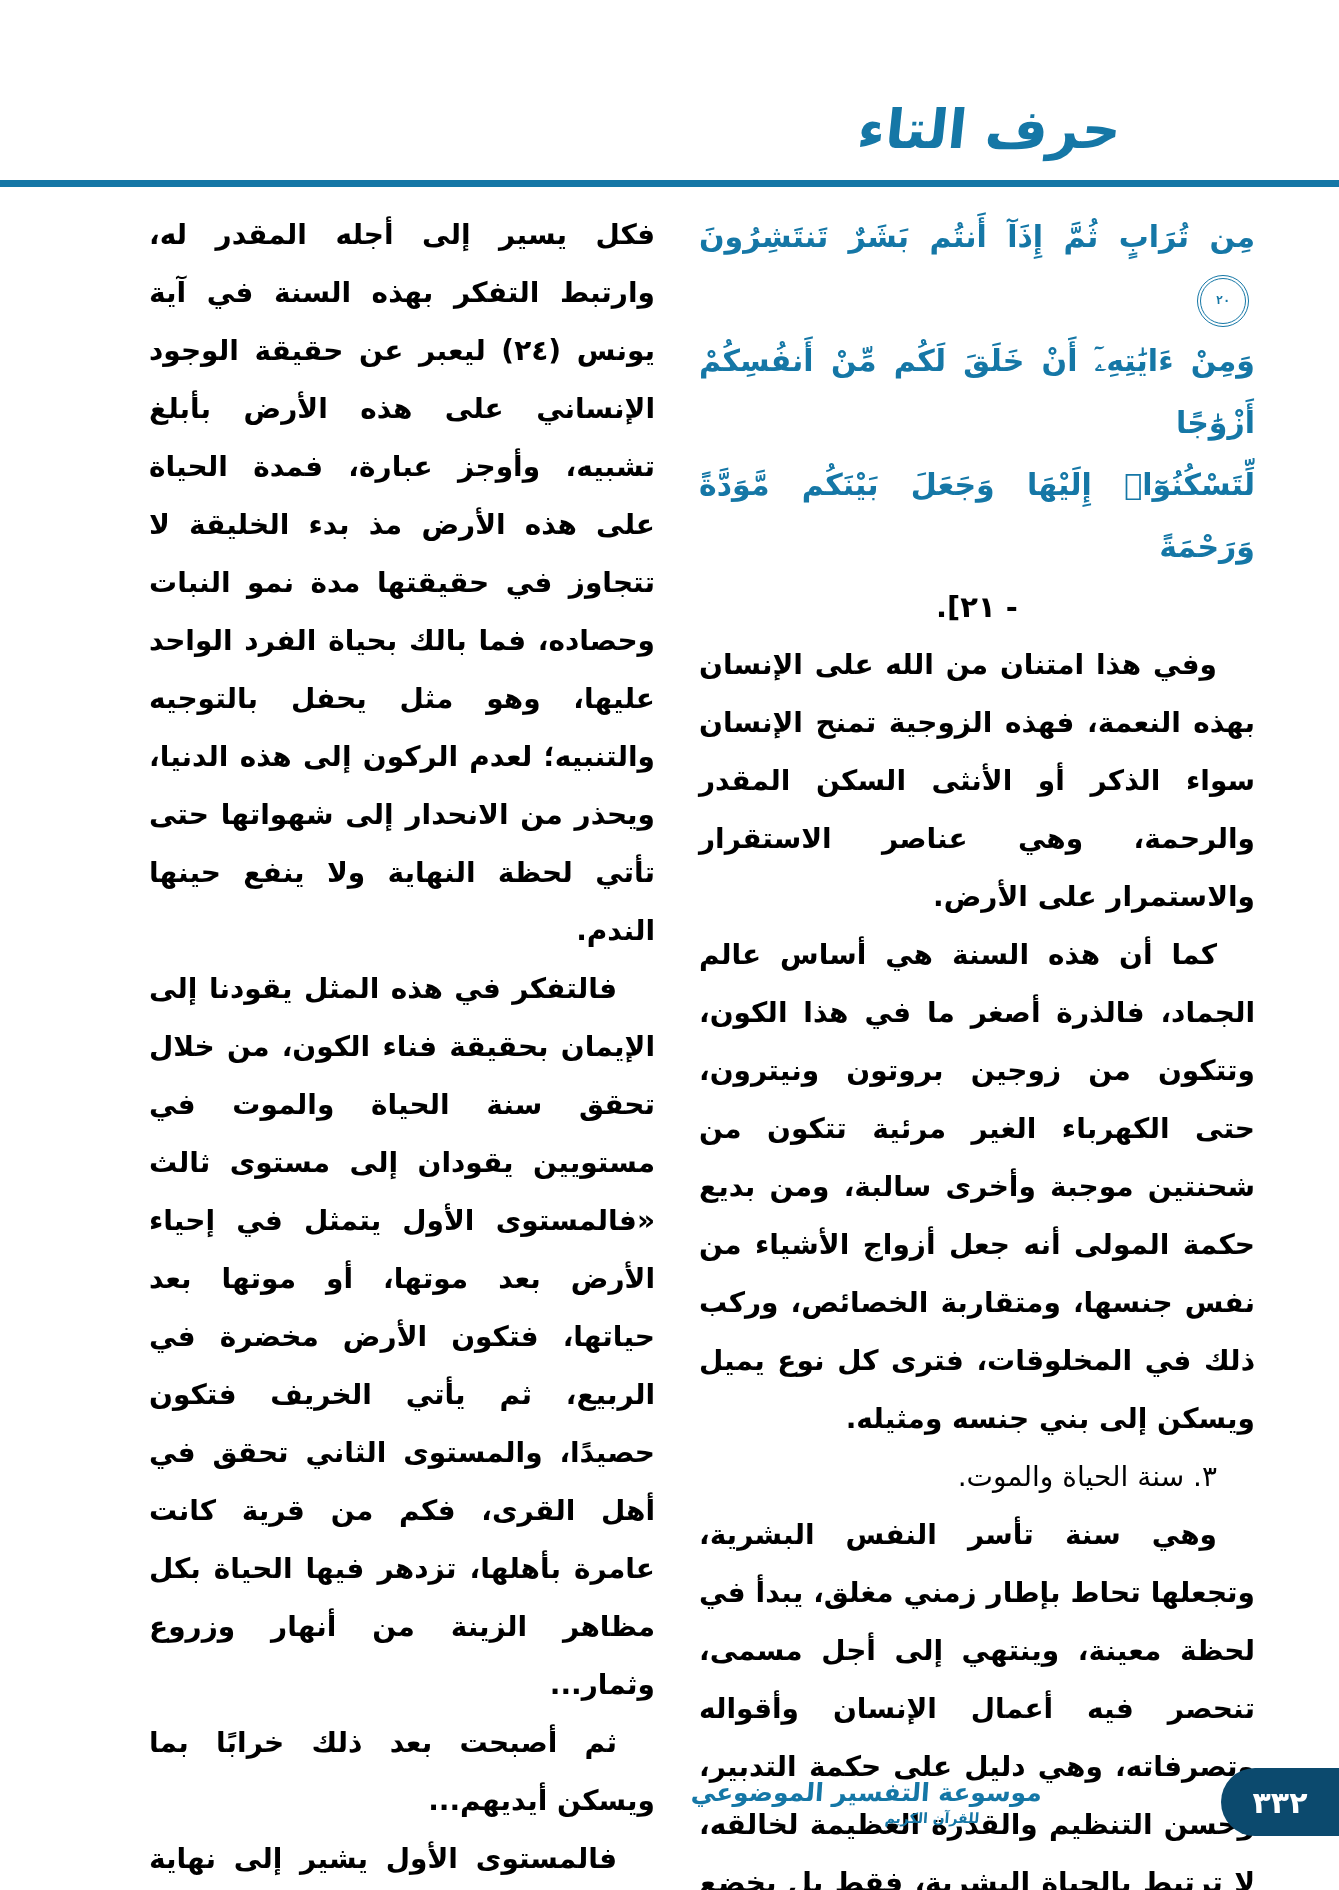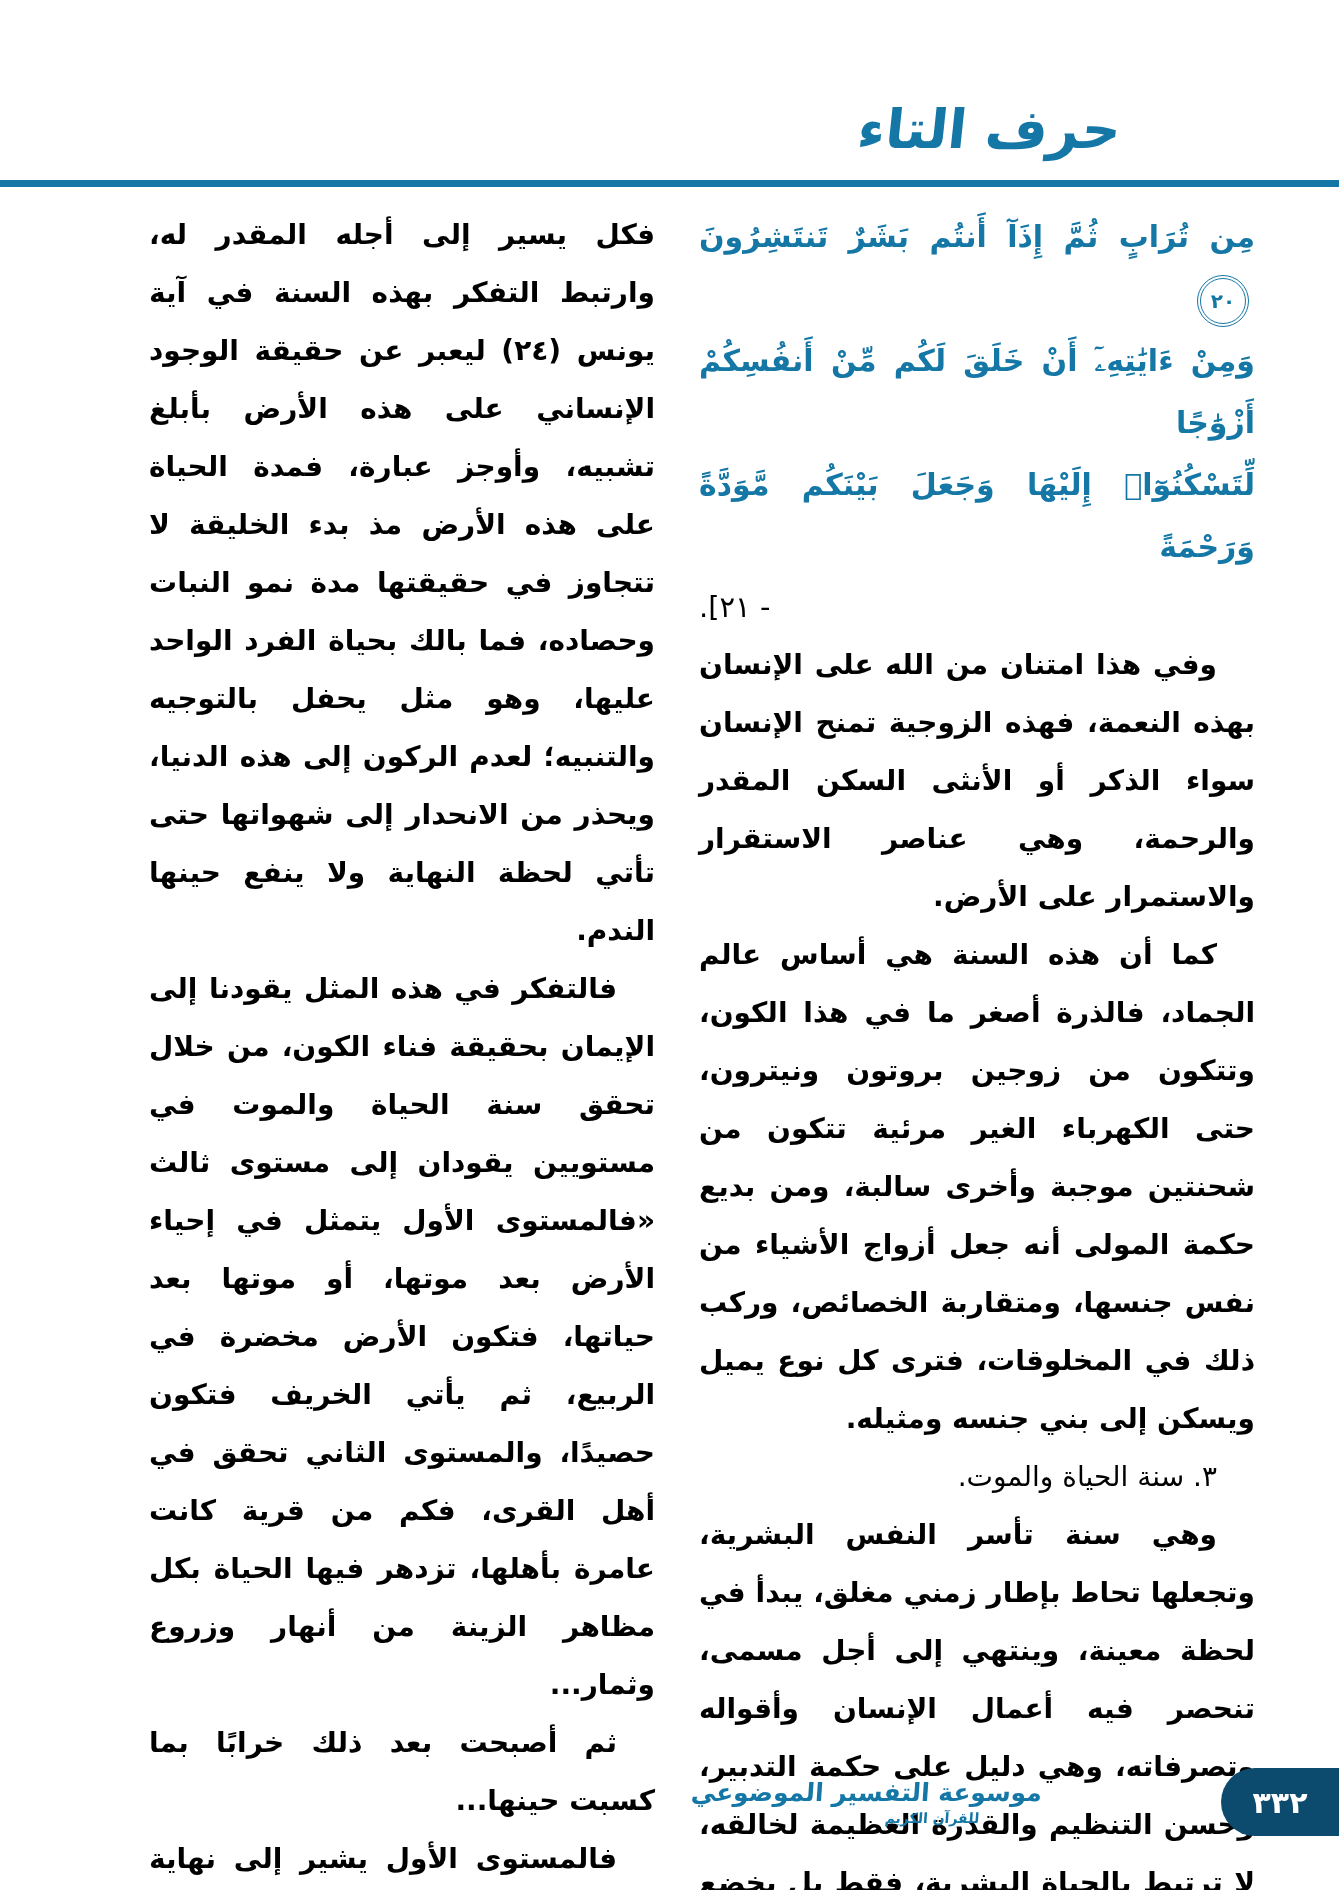--- a/index.html
+++ b/index.html
@@ -68,35 +68,36 @@
     text-align-last: justify;
   }
   .ayah-marker {
     display: inline-flex;
     align-items: center;
     justify-content: center;
     width: 44px;
     height: 44px;
     border: 4px double #1577a6;
     border-radius: 50%;
-    font-size: 20px;
+    font-size: 12px;
     line-height: 1;
     vertical-align: middle;
     margin: 0 6px;
+    font-family: Liberation Mono, monospace;
   }
   .verse-ref-inline {
     color: #000000;
     font-weight: bold;
   }
   .verse-ref-line {
     color: #000000;
-    font-weight: normal;
+    font-weight: bold;
     font-size: 29px;
     line-height: 58px;
-    text-align: left;
+    text-align: center;
   }
   
   .para {
     color: #000000;
     font-weight: bold;
     font-size: 28px;
     line-height: 58px;
     margin: 0;
     text-align: justify;
   }
@@ -184,21 +185,21 @@
       <p class="section-heading">٣. سنة الحياة والموت.</p>
 
       <p class="para indent">وهي سنة تأسر النفس البشرية، وتجعلها تحاط بإطار زمني مغلق، يبدأ في لحظة معينة، وينتهي إلى أجل مسمى، تنحصر فيه أعمال الإنسان وأقواله وتصرفاته، وهي دليل على حكمة التدبير، وحسن التنظيم والقدرة العظيمة لخالقه، لا ترتبط بالحياة البشرية، فقط بل يخضع لها الكون بأسره بكل ما فيه،</p>
     </div>
 
     <div class="col col-left">
       <p class="para">فكل يسير إلى أجله المقدر له، وارتبط التفكر بهذه السنة في آية يونس (٢٤) ليعبر عن حقيقة الوجود الإنساني على هذه الأرض بأبلغ تشبيه، وأوجز عبارة، فمدة الحياة على هذه الأرض مذ بدء الخليقة لا تتجاوز في حقيقتها مدة نمو النبات وحصاده، فما بالك بحياة الفرد الواحد عليها، وهو مثل يحفل بالتوجيه والتنبيه؛ لعدم الركون إلى هذه الدنيا، ويحذر من الانحدار إلى شهواتها حتى تأتي لحظة النهاية ولا ينفع حينها الندم.</p>
 
       <p class="para indent">فالتفكر في هذه المثل يقودنا إلى الإيمان بحقيقة فناء الكون، من خلال تحقق سنة الحياة والموت في مستويين يقودان إلى مستوى ثالث «فالمستوى الأول يتمثل في إحياء الأرض بعد موتها، أو موتها بعد حياتها، فتكون الأرض مخضرة في الربيع، ثم يأتي الخريف فتكون حصيدًا، والمستوى الثاني تحقق في أهل القرى، فكم من قرية كانت عامرة بأهلها، تزدهر فيها الحياة بكل مظاهر الزينة من أنهار وزروع وثمار...</p>
 
-      <p class="para indent">ثم أصبحت بعد ذلك خرابًا بما كسبت حينها...</p>
+      <p class="para indent">ثم أصبحت بعد ذلك خرابًا بما ويسكن أيديهم...</p>
 
       <p class="para indent">فالمستوى الأول يشير إلى نهاية الحياة الدنيا، والمستوى الثاني يشير إلى نهاية الأمم والمجتمعات، ويكون المستوى الثالث هلاك كل شيء، فعلم أن لا خلود في هذه الحياة، وهذا مدعاة إلى التفكير الجدي</p>
     </div>
 
   </div>
 
   <div class="footer-logo">
     <div class="footer-logo-title">موسوعة التفسير الموضوعي</div>
     <div class="footer-logo-subtitle">للقرآن الكريم</div>
   </div>

